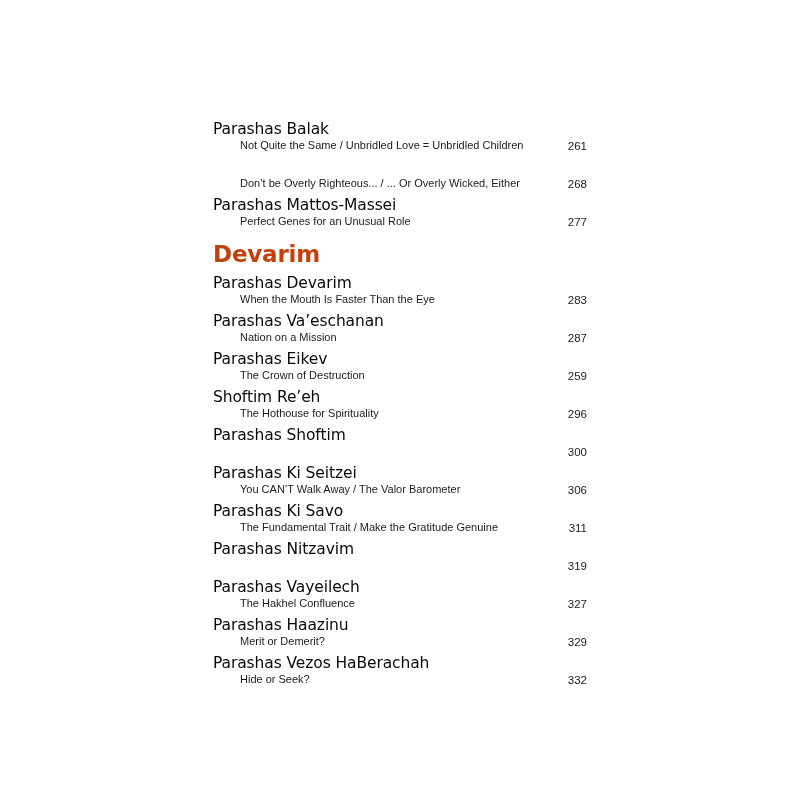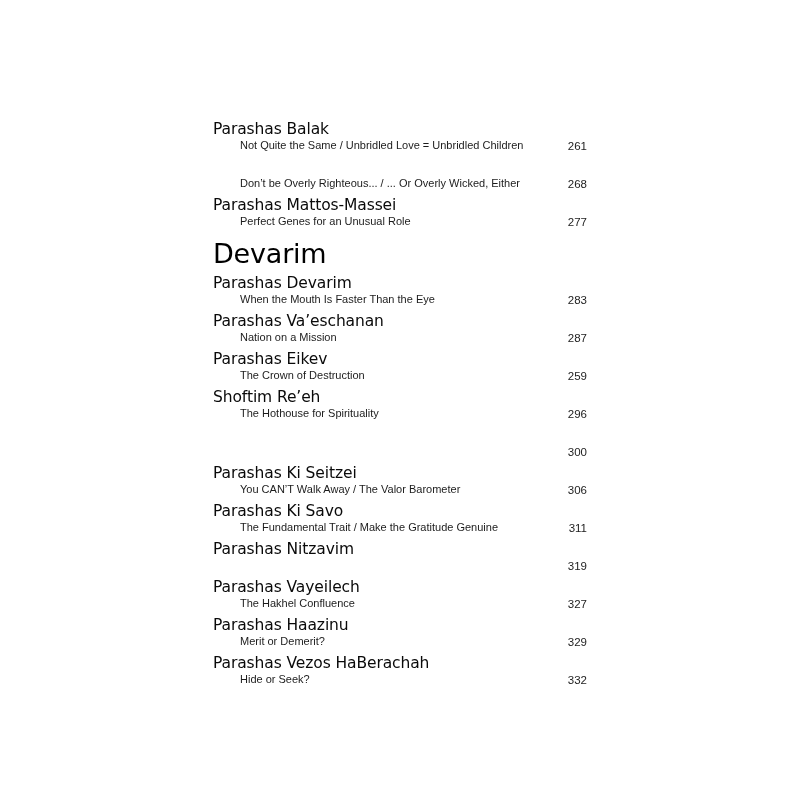--- a/index.html
+++ b/index.html
@@ -59,24 +59,24 @@
     }
     .section-heading {
       height: 40px;
       position: relative;
     }
     .section-heading span {
       position: absolute;
       left: 0;
       top: 8px;
       font-family: "DejaVu Sans", sans-serif;
-      font-weight: normal;
-      font-size: 27px;
+      font-weight: bold;
+      font-size: 23px;
       line-height: 26px;
-      color: #000000;
+      color: #c2410c;
       letter-spacing: -0.2px;
     }
     .group { }
   </style>
 </head>
 <body>
 
 <div class="page">
 
   <div class="group">
@@ -115,20 +115,21 @@
       <div class="entry-title">Parashas Eikev</div>
       <div class="entry-page">259</div>
       <div class="entry-sub">The Crown of Destruction</div>
     </div>
     <div class="entry">
       <div class="entry-title">Shoftim Re’eh</div>
       <div class="entry-page">296</div>
       <div class="entry-sub">The Hothouse for Spirituality</div>
     </div>
     <div class="entry">
+      <div class="entry-title">Parashas Shoftim</div>
       <div class="entry-page">300</div>
     </div>
     <div class="entry">
       <div class="entry-title">Parashas Ki Seitzei</div>
       <div class="entry-page">306</div>
       <div class="entry-sub">You CAN’T Walk Away / The Valor Barometer</div>
     </div>
     <div class="entry">
       <div class="entry-title">Parashas Ki Savo</div>
       <div class="entry-page">311</div>

